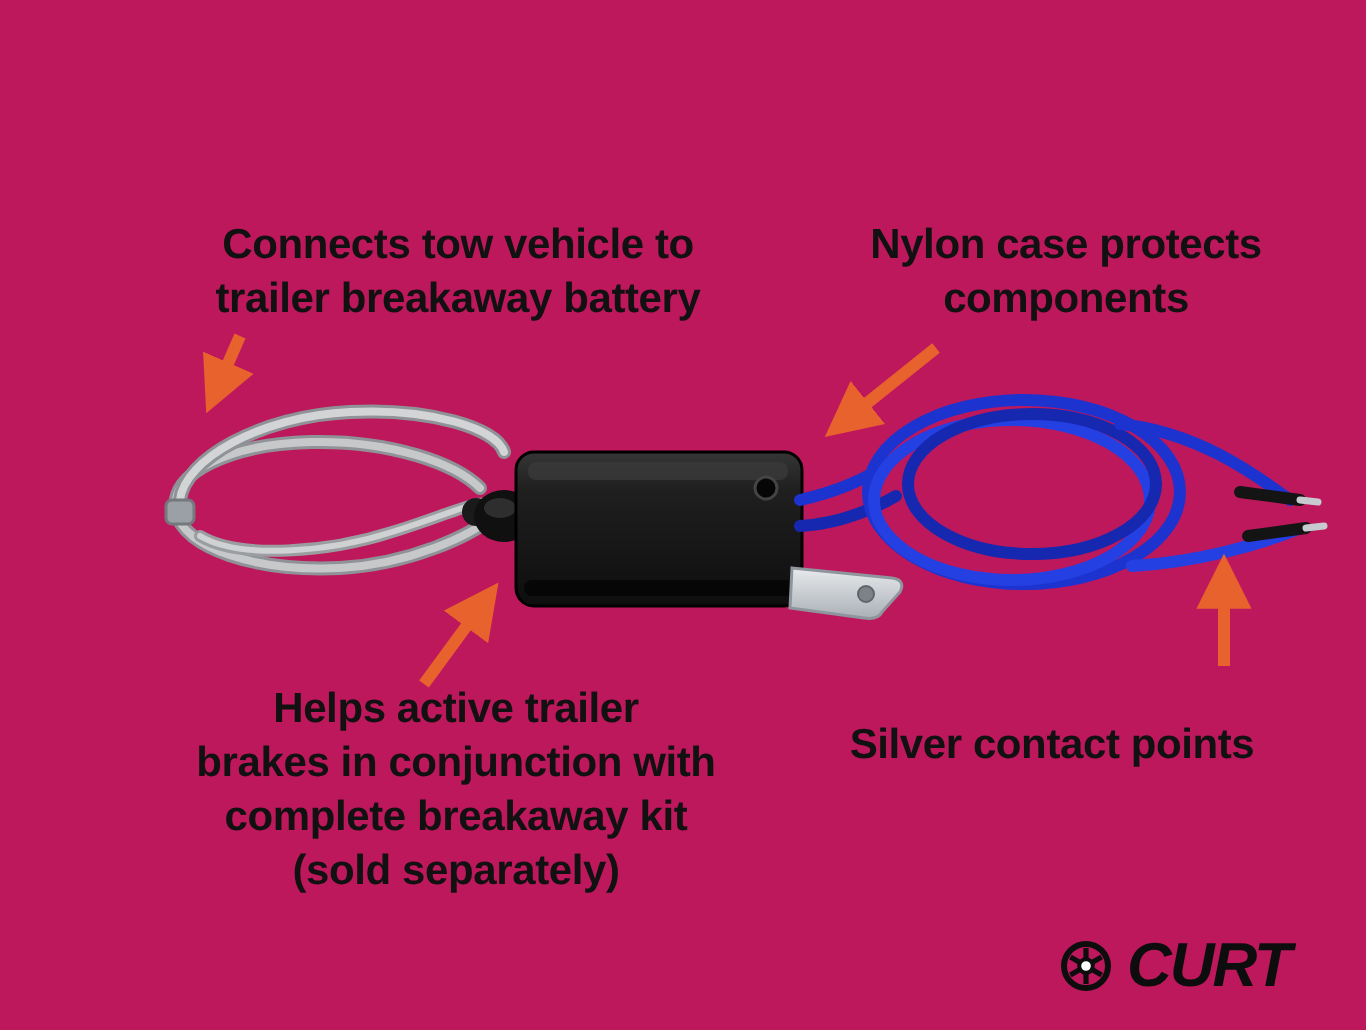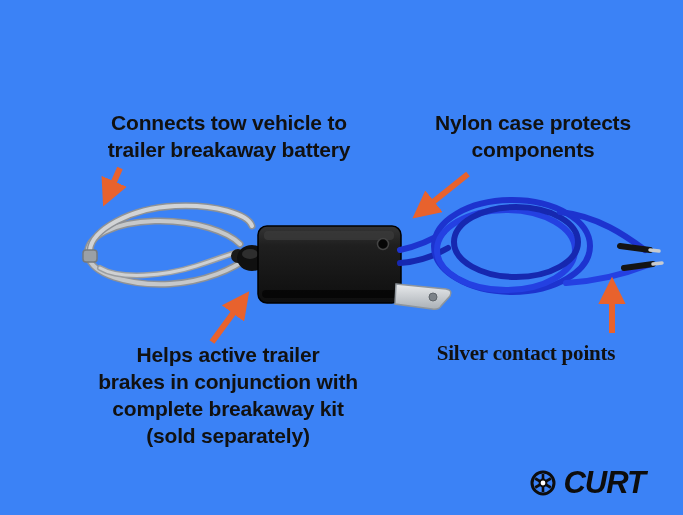--- a/index.html
+++ b/index.html
@@ -1,36 +1,36 @@
 <!DOCTYPE html>
 <html><head>
 <meta charset="utf-8">
 <style>
   html,body{margin:0;padding:0;background:#ffffff;}
   .stage{
     position:relative;
     width:683px;height:515px;
-    background:#3b82f6;
+    background:#be185d;
     overflow:hidden;
     font-family:"Liberation Sans", sans-serif;
   }
   .annotation{
     position:absolute;
     color:#111111;
     font-weight:bold;
     font-size:21px;
     line-height:1.28;
     text-align:center;
     white-space:pre-line;
     letter-spacing:-0.2px;
   }
   .ann-top-left{left:58px;top:110px;width:342px;}
   .ann-top-right{left:402px;top:110px;width:262px;}
   .ann-bottom-left{left:52px;top:342px;width:352px;}
-  .ann-bottom-right{left:400px;top:340px;width:252px;font-family:Liberation Serif, serif;}
+  .ann-bottom-right{left:400px;top:360px;width:252px;}
   .illustration{position:absolute;left:0;top:0;}
   .logo{
     position:absolute;
     right:38px;bottom:14px;
     display:flex;align-items:center;gap:6px;
   }
   .logo-text{
     font-weight:bold;
     font-style:italic;
     font-size:31px;

